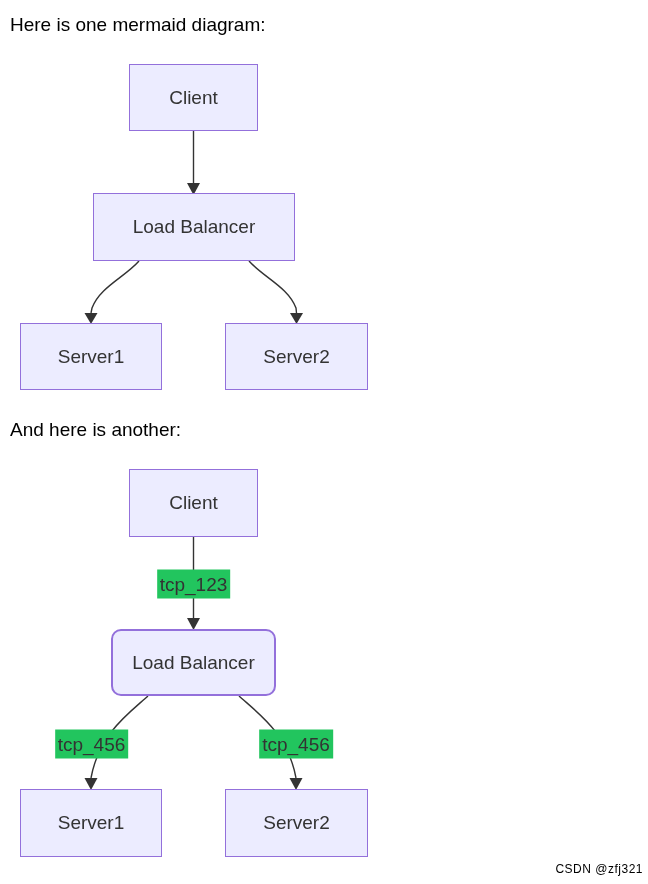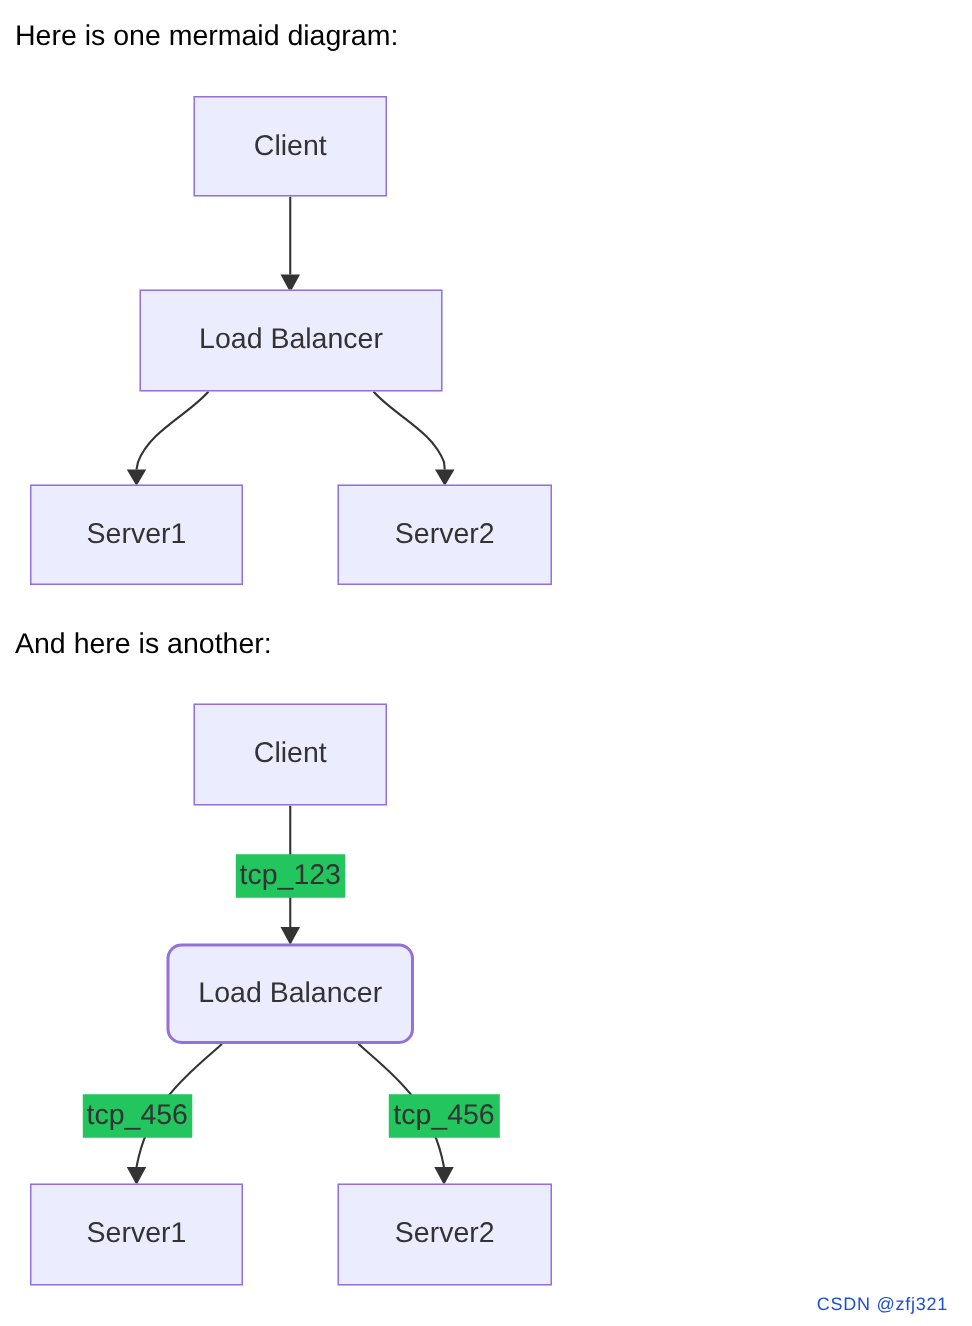--- a/index.html
+++ b/index.html
@@ -51,25 +51,25 @@
     color: #333333;
     font-size: 19px;
     line-height: 23px;
     padding: 3px 3px;
     white-space: nowrap;
     z-index: 3;
   }
 
   .watermark {
     position: absolute;
-    right: 16px;
+    right: 5px;
     top: 862px;
     font-size: 12px;
     letter-spacing: 0.5px;
-    color: #1d4ed8;
+    color: #000000;
     z-index: 4;
   }
 </style>
 </head>
 <body>
 
 <div class="page">
 
   <p class="intro" style="top:418px">And here is another:</p>
 

